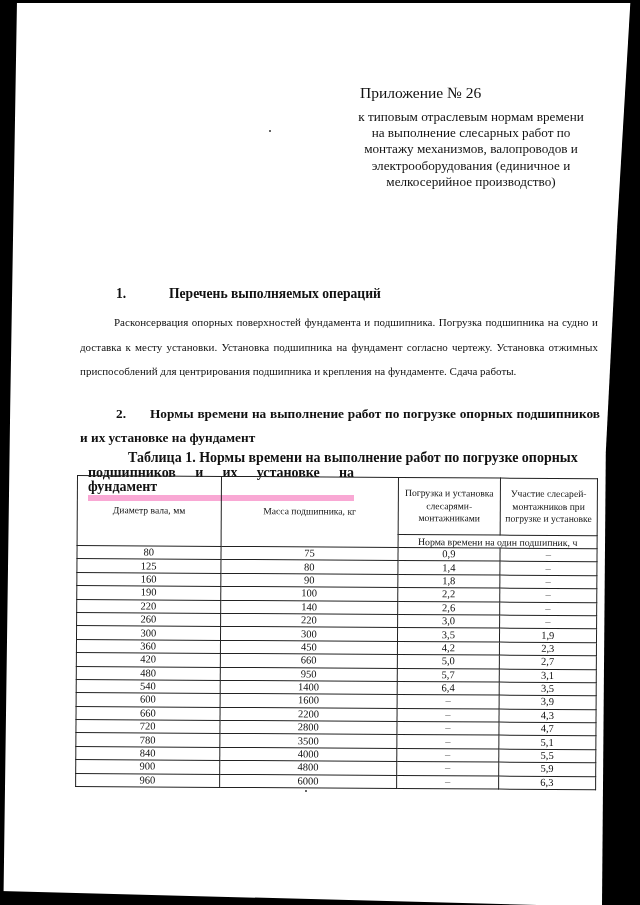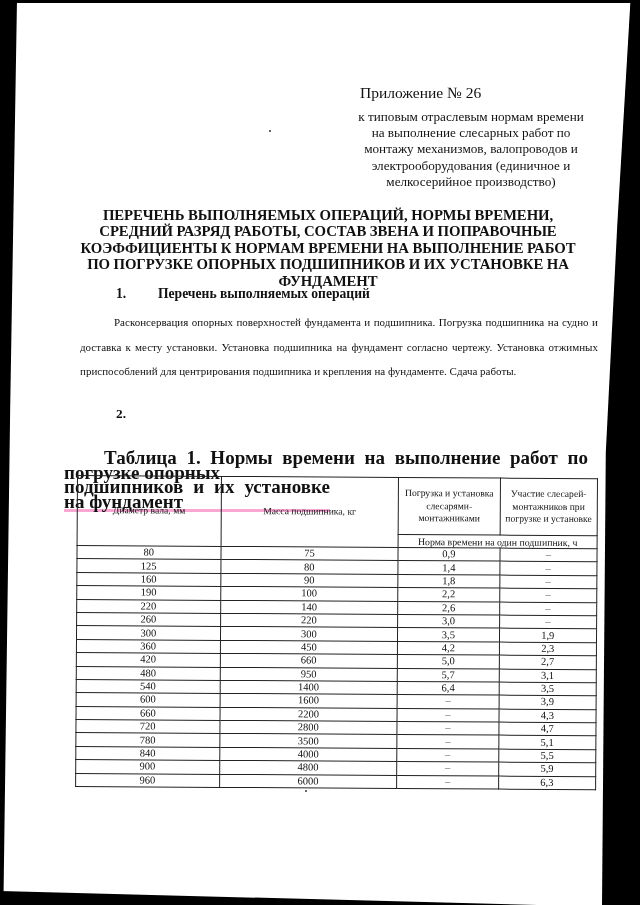--- a/index.html
+++ b/index.html
@@ -32,24 +32,24 @@
       font-weight: bold; font-size: 14.8px; line-height: 16.4px; letter-spacing: -0.1px;
     }
     .section-head { position: absolute; font-weight: bold; font-size: 13.6px; }
     .para {
       position: absolute; left: 80px; width: 518px; font-size: 11px; line-height: 24.6px;
       text-align: justify; text-indent: 34px;
     }
     .sec2-text { position: absolute; left: 80px; top: 402px; width: 520px; font-weight: bold; font-size: 13.3px; line-height: 24px; text-indent: 70px; text-align: justify; }
     .sec2-text .num { position: absolute; left: 36px; top: 0; text-indent: 0; }
     .table-caption {
-      position: absolute; left: 64px; top: 451px; width: 524px; font-weight: bold; font-size: 19px;
+      position: absolute; left: 88px; top: 451px; width: 524px; font-weight: bold; font-size: 14px;
       line-height: 14.5px; text-align: justify; text-indent: 40px;
     }
-    .table-caption .cap-line2 { display: block; text-indent: 0; border-bottom: 3px solid #f9a8d4; width: 266px; }
+    .table-caption .cap-line2 { display: block; text-indent: 0; border-bottom: 6px solid #f9a8d4; width: 266px; }
 
     table.norms {
       position: absolute; left: 77px; top: 475px; width: 521px; border-collapse: collapse;
       font-size: 10.5px; transform: rotate(0.35deg); transform-origin: left top;
     }
     table.norms td, table.norms th { border: 1px solid #222; padding: 0; text-align: center; font-weight: normal; }
     table.norms th { font-size: 9.6px; line-height: 12.5px; height: 56px; vertical-align: middle; }
     table.norms th.sub { height: 12px; font-size: 9.8px; line-height: 11px; }
     table.norms td { height: 12.4px; line-height: 12px; }
     .c1 { width: 142px; } .c2 { width: 176px; } .c3 { width: 100px; } .c4 { width: 96px; }
@@ -62,28 +62,28 @@
 <div class="page">
   <div class="scan-top"></div>
   <div class="scan-left"></div>
   <div class="scan-right"></div>
   <div class="scan-bottom"></div>
 
   <div class="appendix">Приложение № 26</div>
   <div class="dot" style="left:269px; top:130px;"></div>
   <div class="appendix-sub">к типовым отраслевым нормам времени на выполнение слесарных работ по монтажу механизмов, валопроводов и электрооборудования (единичное и мелкосерийное производство)</div>
 
-  <div class="doc-title">ПЕРЕЧЕНЬ ВЫПОЛНЯЕМЫХ ОПЕРАЦИЙ, НОРМЫ ВРЕМЕНИ, СРЕДНИЙ РАЗРЯД РАБОТЫ, СОСТАВ ЗВЕНА И ПОПРАВОЧНЫЕ КОЭФФИЦИЕНТЫ К НОРМАМ ВРЕМЕНИ НА ВЫПОЛНЕНИЕ РАБОТ ПО ПОГРУЗКЕ ОПОРНЫХ ПОДШИПНИКОВ И ИХ УСТАНОВКЕ НА ФУНДАМЕНТ</div>
 
   <div class="section-head" style="left:116px; top:286px;">1.</div>
-  <div class="section-head" style="left:158px; top:286px;">Перечень выполняемых операций</div>
+  <div class="section-head" style="left:169px; top:286px;">Перечень выполняемых операций</div>
   <div class="para" style="top:310px;">Расконсервация опорных поверхностей фундамента и подшипника. Погрузка подшипника на судно и доставка к месту установки. Установка подшипника на фундамент согласно чертежу. Установка отжимных приспособлений для центрирования подшипника и крепления на фундаменте. Сдача работы.</div>
 
   <div class="sec2-text">
     <span class="num">2.</span>
+    <span>Нормы времени на выполнение работ по погрузке опорных подшипников и их установке на фундамент</span>
   </div>
 
   <div class="table-caption">
     <span>Таблица 1. Нормы времени на выполнение работ по погрузке опорных</span>
     <span class="cap-line2">подшипников и их установке на фундамент</span>
   </div>
 
   <table class="norms">
     <thead>
       <tr>

